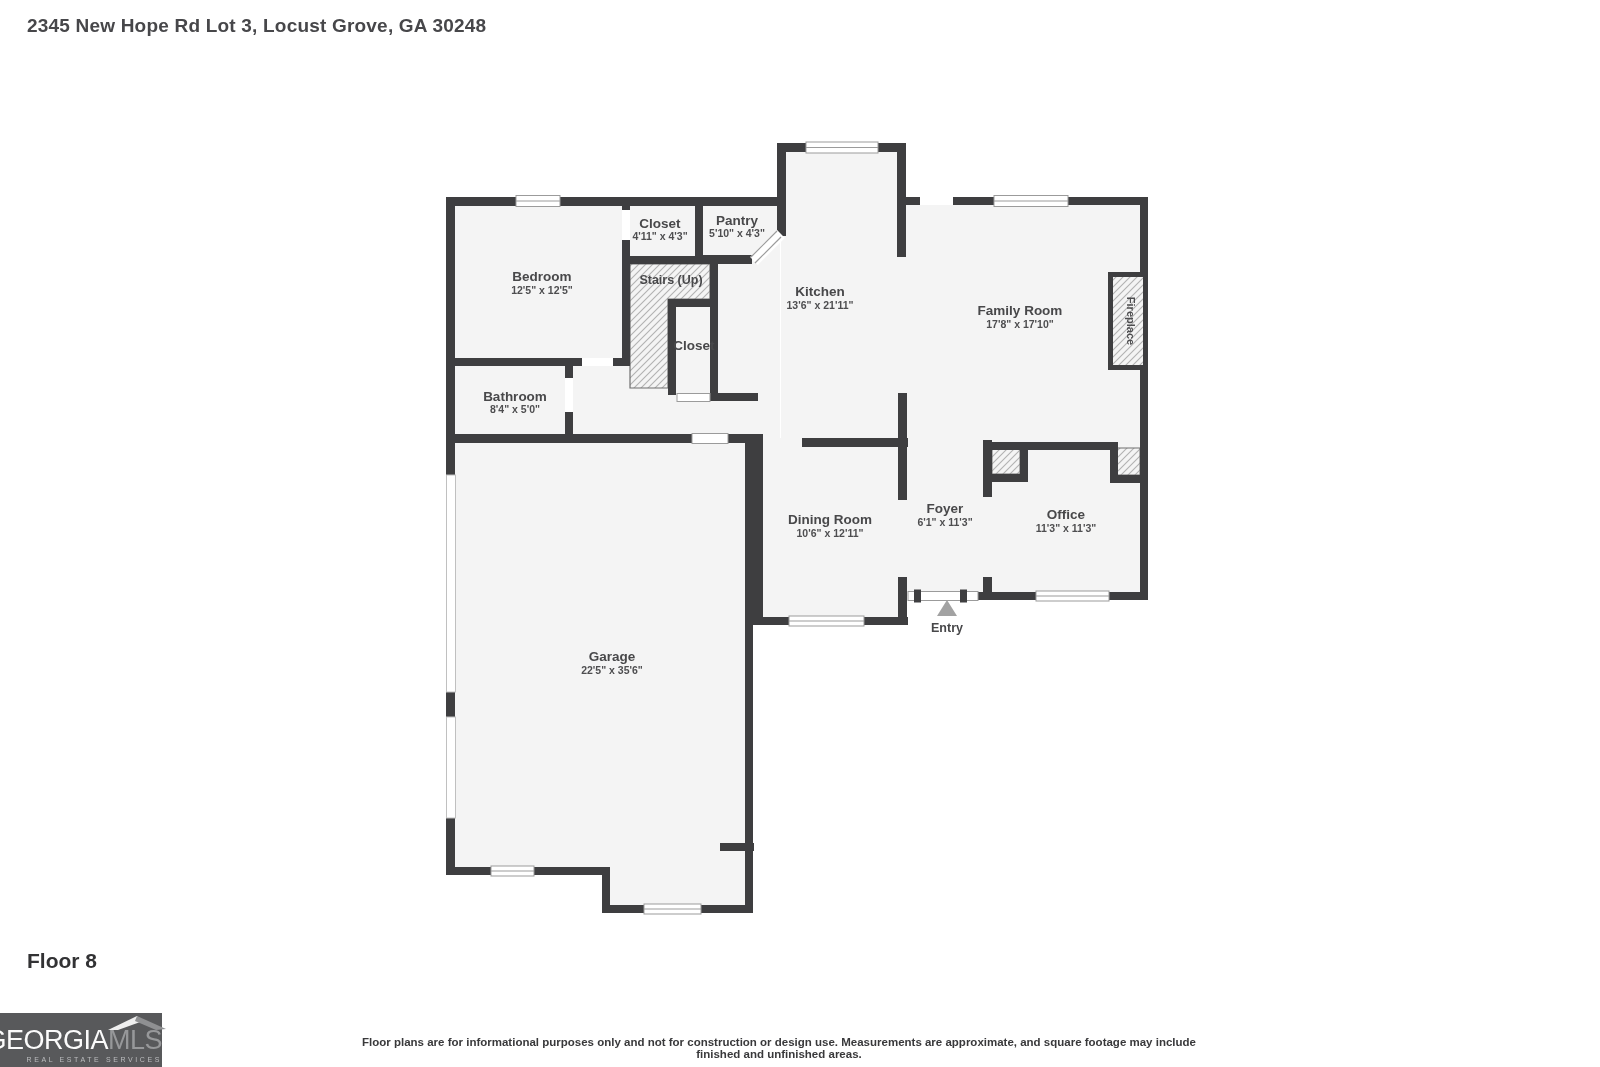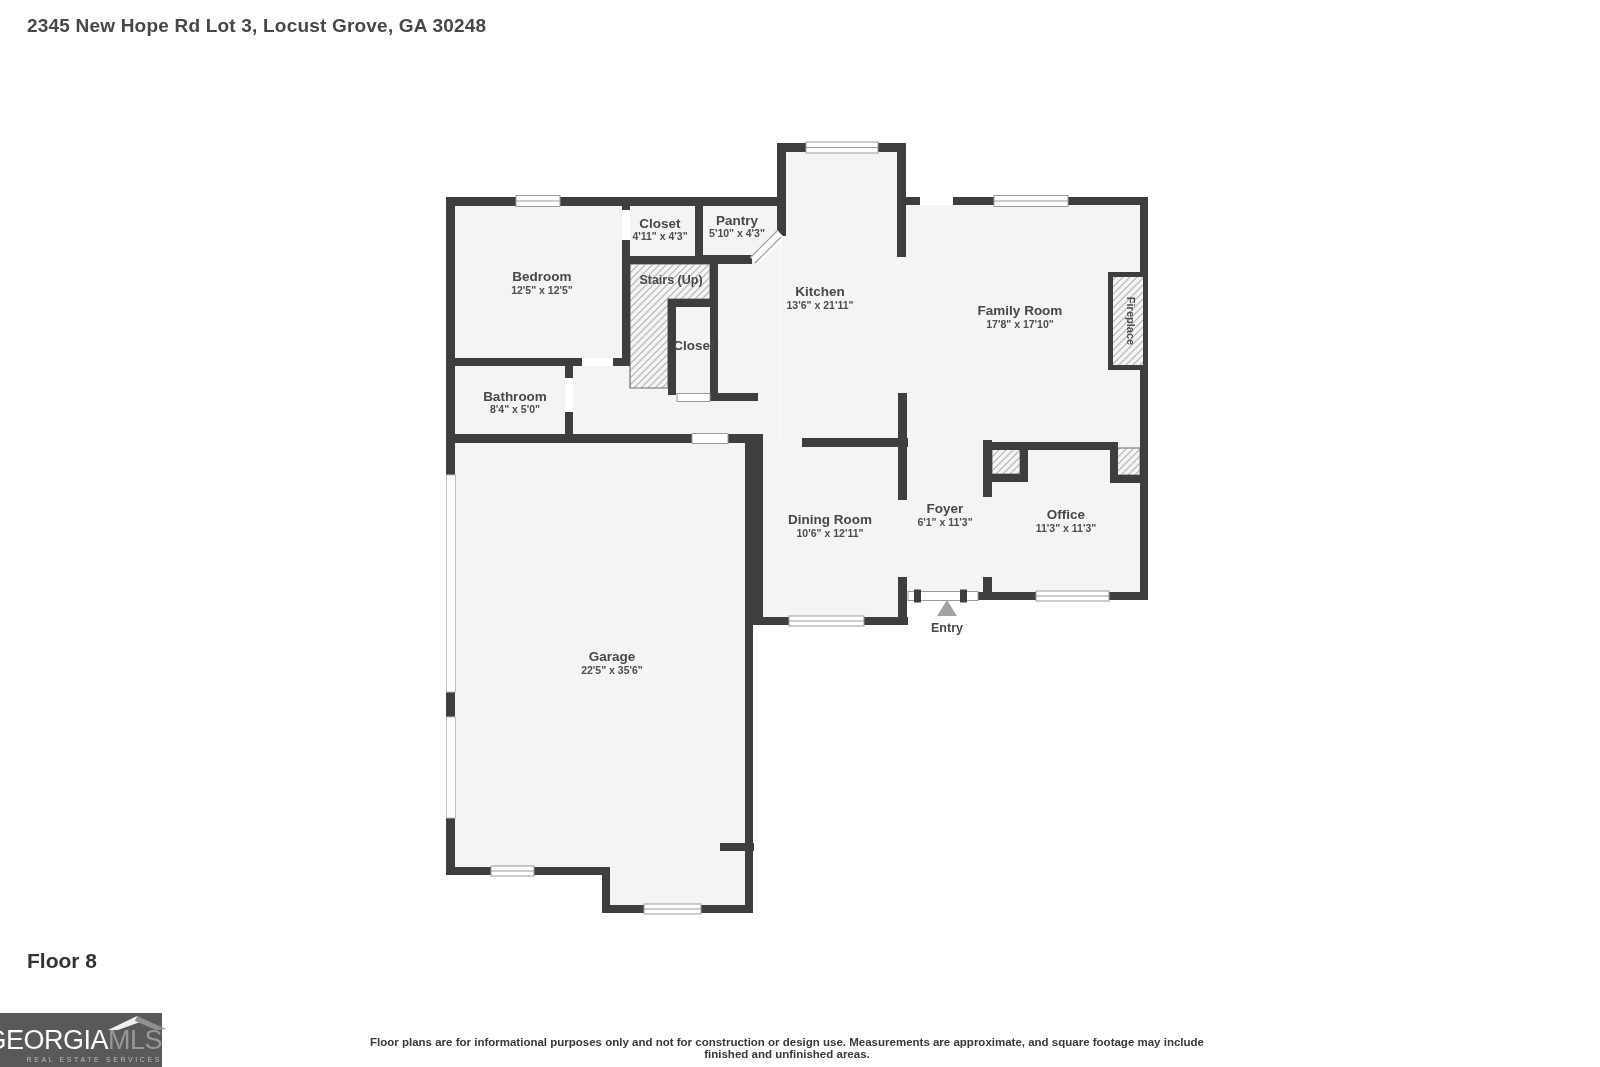--- a/index.html
+++ b/index.html
@@ -1,20 +1,20 @@
 <!DOCTYPE html>
 <html><head>
 <meta charset="utf-8">
 <style>
   html,body{margin:0;padding:0;background:#fff;}
   .stage{position:relative;width:1600px;height:1067px;background:#ffffff;overflow:hidden;
          font-family:"Liberation Sans", sans-serif;}
   .page-title{position:absolute;left:27px;top:15px;font-size:19px;font-weight:700;color:#47474a;letter-spacing:.2px;}
   .floor-label{position:absolute;left:27px;top:949px;font-size:21px;font-weight:700;color:#323234;}
-  .disclaimer{position:absolute;left:356px;top:1036px;width:862px;text-align:center;
+  .disclaimer{position:absolute;left:348px;top:1036px;width:862px;text-align:center;
               font-size:11.5px;font-weight:700;color:#39393b;}
   .plan-svg{position:absolute;left:0;top:0;}
   .logo{position:absolute;left:0;top:1013px;width:162px;height:54px;background:#58595b;
         display:flex;flex-direction:column;align-items:flex-end;justify-content:flex-end;padding-bottom:4px;box-sizing:border-box;}
   .logo-line{position:relative;line-height:1;font-weight:400;letter-spacing:-.5px;font-size:27px;white-space:nowrap;}
   .logo-georgia{color:#fbfbfb;}
   .logo-mls{color:#97989a;}
   .logo-roof{position:absolute;right:-4px;top:-11px;}
   .logo-tagline{font-size:7px;letter-spacing:2.6px;color:#bcbdbf;margin-top:2px;white-space:nowrap;}
   .rname{font:700 13.5px "Liberation Sans", sans-serif;fill:#48484a;}

